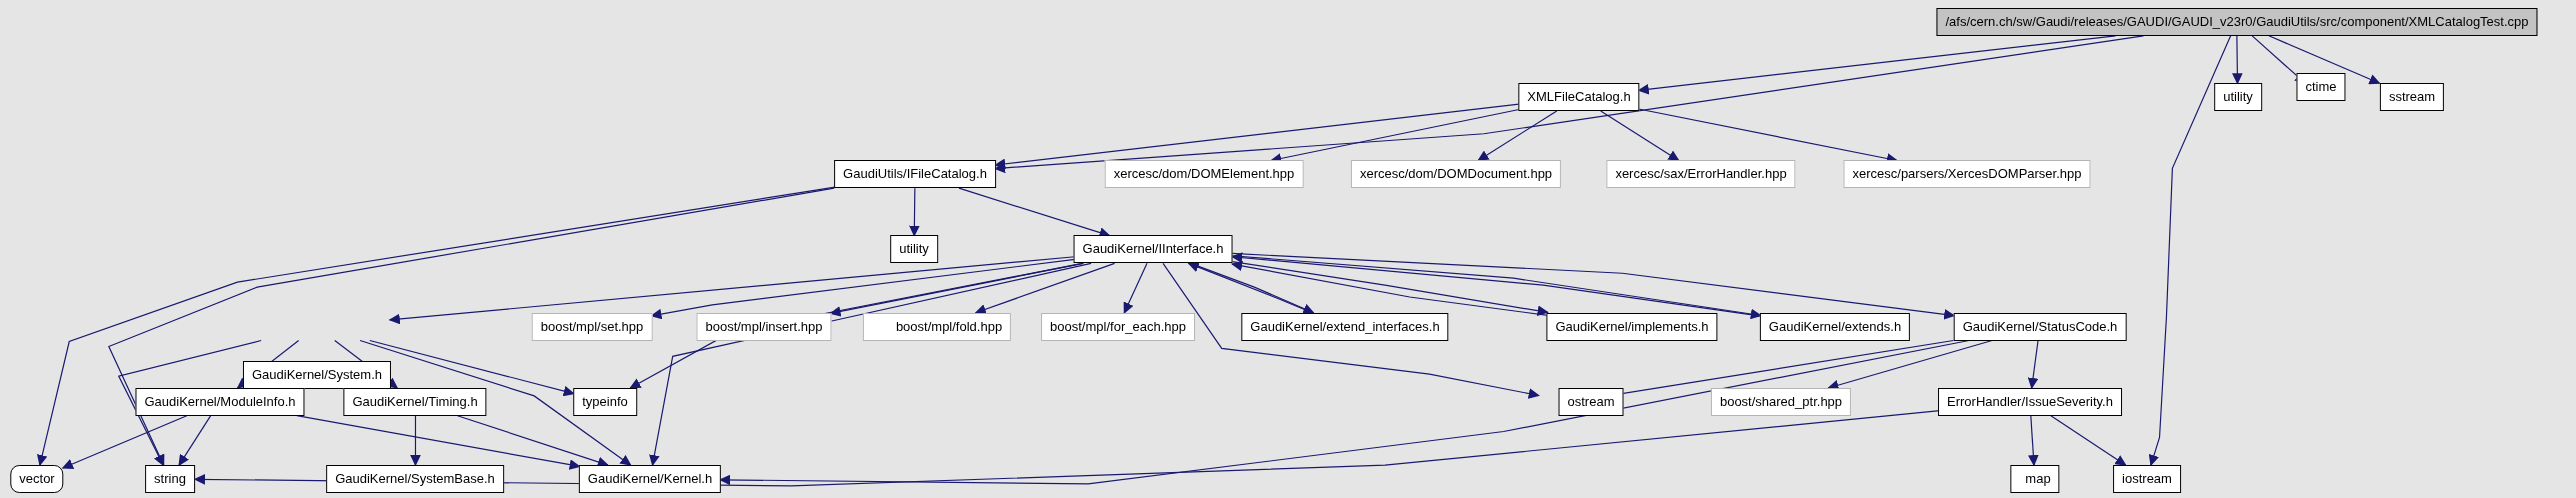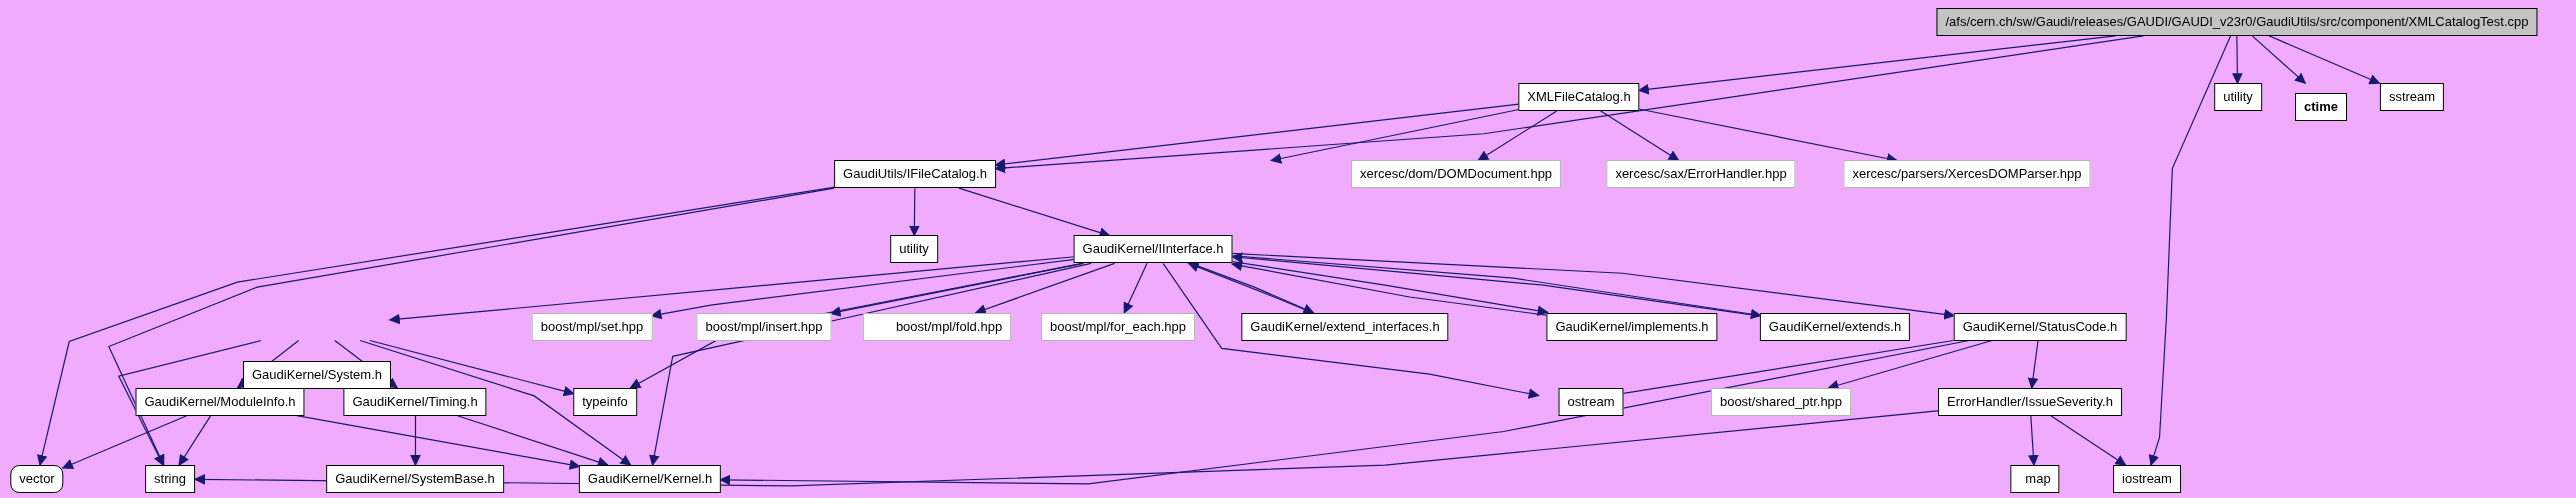--- a/index.html
+++ b/index.html
@@ -8,21 +8,21 @@
   .graph svg{position:absolute;left:0;top:0;}
   .node{position:absolute;transform:translateX(-50%);box-sizing:border-box;
         background:#ffffff;border:1px solid #000000;color:#000000;
         font-size:13px;line-height:13px;padding:6px 8px 7px 8px;white-space:nowrap;}
   .node.ext{border-color:#b4b4b4;}
   .node.main{background:#c3c3c3;}
 </style>
 </head>
 <body>
 
-<div class="graph" style="background: #f0abfc;">
+<div class="graph" style="background: #e5e5e5;">
     <svg width="2576" height="499" viewBox="0 0 2604 504">
       <defs>
         <marker id="arw" orient="auto" markerWidth="11" markerHeight="9" refX="8.5" refY="4.5">
           <path d="M0,0 L9.5,4.5 L0,9 z" fill="#191970"></path>
         </marker>
       </defs>
       <path d="M2138.5,36.0 L1656.5,91.1" fill="none" stroke="#191970" stroke-width="1.2" marker-end="url(#arw)"></path>
       <path d="M2166.7,36.0 L1500.0,135.0 L1006.0,170.2" fill="none" stroke="#191970" stroke-width="1.2" marker-end="url(#arw)"></path>
       <path d="M2261.2,36.0 L2261.8,84.0" fill="none" stroke="#191970" stroke-width="1.2" marker-end="url(#arw)"></path>
       <path d="M2276.7,36.0 L2330.3,84.0" fill="none" stroke="#191970" stroke-width="1.2" marker-end="url(#arw)"></path>
@@ -66,23 +66,24 @@
       <path d="M2013.7,344.0 L1848.3,392.0" fill="none" stroke="#191970" stroke-width="1.2" marker-end="url(#arw)"></path>
       <path d="M2060.2,344.0 L2053.8,392.0" fill="none" stroke="#191970" stroke-width="1.2" marker-end="url(#arw)"></path>
       <path d="M1990.4,344.0 L1520.0,436.0 L1100.0,489.0 L728.0,484.8" fill="none" stroke="#191970" stroke-width="1.2" marker-end="url(#arw)"></path>
       <path d="M1961.0,414.9 L1400.0,470.0 L800.0,491.0 L197.0,484.3" fill="none" stroke="#191970" stroke-width="1.2" marker-end="url(#arw)"></path>
       <path d="M2052.9,420.0 L2056.1,470.0" fill="none" stroke="#191970" stroke-width="1.2" marker-end="url(#arw)"></path>
       <path d="M2073.2,420.0 L2148.8,470.0" fill="none" stroke="#191970" stroke-width="1.2" marker-end="url(#arw)"></path>
     </svg>
     <div class="node main" style="left: 2237px; top: 8px;">/afs/cern.ch/sw/Gaudi/releases/GAUDI/GAUDI_v23r0/GaudiUtils/src/component/XMLCatalogTest.cpp</div>
     <div class="node" style="left: 1579px; top: 83px;">XMLFileCatalog.h</div>
     <div class="node" style="left: 2238px; top: 83px;">utility</div>
-    <div class="node" style="left: 2321px; top: 93px; font-weight: bold;">ctime</div>
+    <div class="node" style="left: 2321px; top: 73px;">ctime</div>
     <div class="node" style="left: 2412px; top: 83px;">sstream</div>
     <div class="node" style="left: 915px; top: 160px;">GaudiUtils/IFileCatalog.h</div>
+    <div class="node ext" style="left: 1204px; top: 160px;">xercesc/dom/DOMElement.hpp</div>
     <div class="node ext" style="left: 1456px; top: 160px;">xercesc/dom/DOMDocument.hpp</div>
     <div class="node ext" style="left: 1701px; top: 160px;">xercesc/sax/ErrorHandler.hpp</div>
     <div class="node ext" style="left: 1967px; top: 160px;">xercesc/parsers/XercesDOMParser.hpp</div>
     <div class="node" style="left: 914px; top: 235px;">utility</div>
     <div class="node" style="left: 1153px; top: 235px;">GaudiKernel/IInterface.h</div>
     <div class="node" style="left: 317px; top: 313px; margin-top: 48px;">GaudiKernel/System.h</div>
     <div class="node ext" style="left: 592px; top: 313px;">boost/mpl/set.hpp</div>
     <div class="node ext" style="left: 764px; top: 313px;">boost/mpl/insert.hpp</div>
     <div class="node ext" style="left: 937px; top: 313px; padding-left: 32px;">boost/mpl/fold.hpp</div>
     <div class="node ext" style="left: 1118px; top: 313px;">boost/mpl/for_each.hpp</div>

